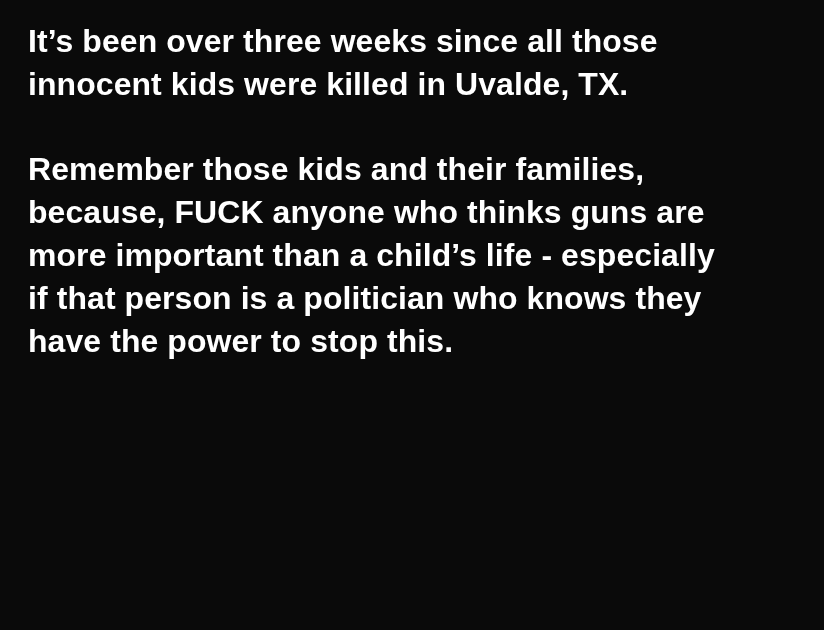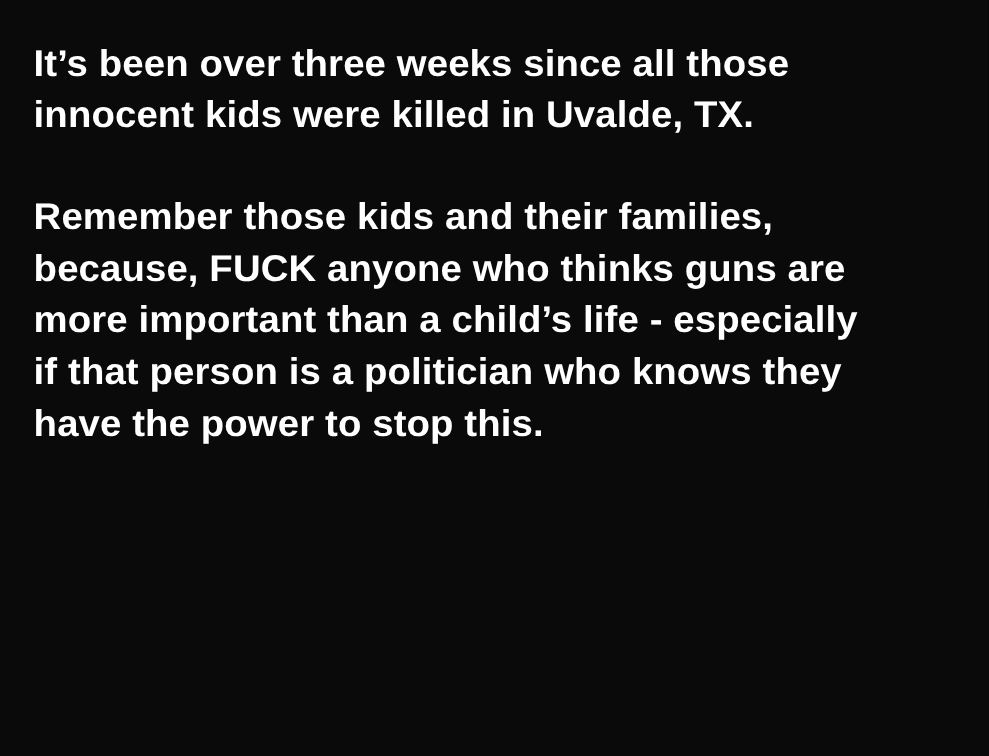--- a/index.html
+++ b/index.html
@@ -15,21 +15,21 @@
     position: relative;
     width: 824px;
     height: 630px;
     background: #0a0a0a;
     overflow: hidden;
     box-sizing: border-box;
   }
   #post-text-block {
     position: absolute;
     left: 28px;
-    top: 31px;
+    top: 20px;
     width: 775px;
   }
   .paragraph {
     margin: 0 0 42px 0;
     padding: 0;
   }
   .paragraph:last-child {
     margin-bottom: 0;
   }
   .text-line {

